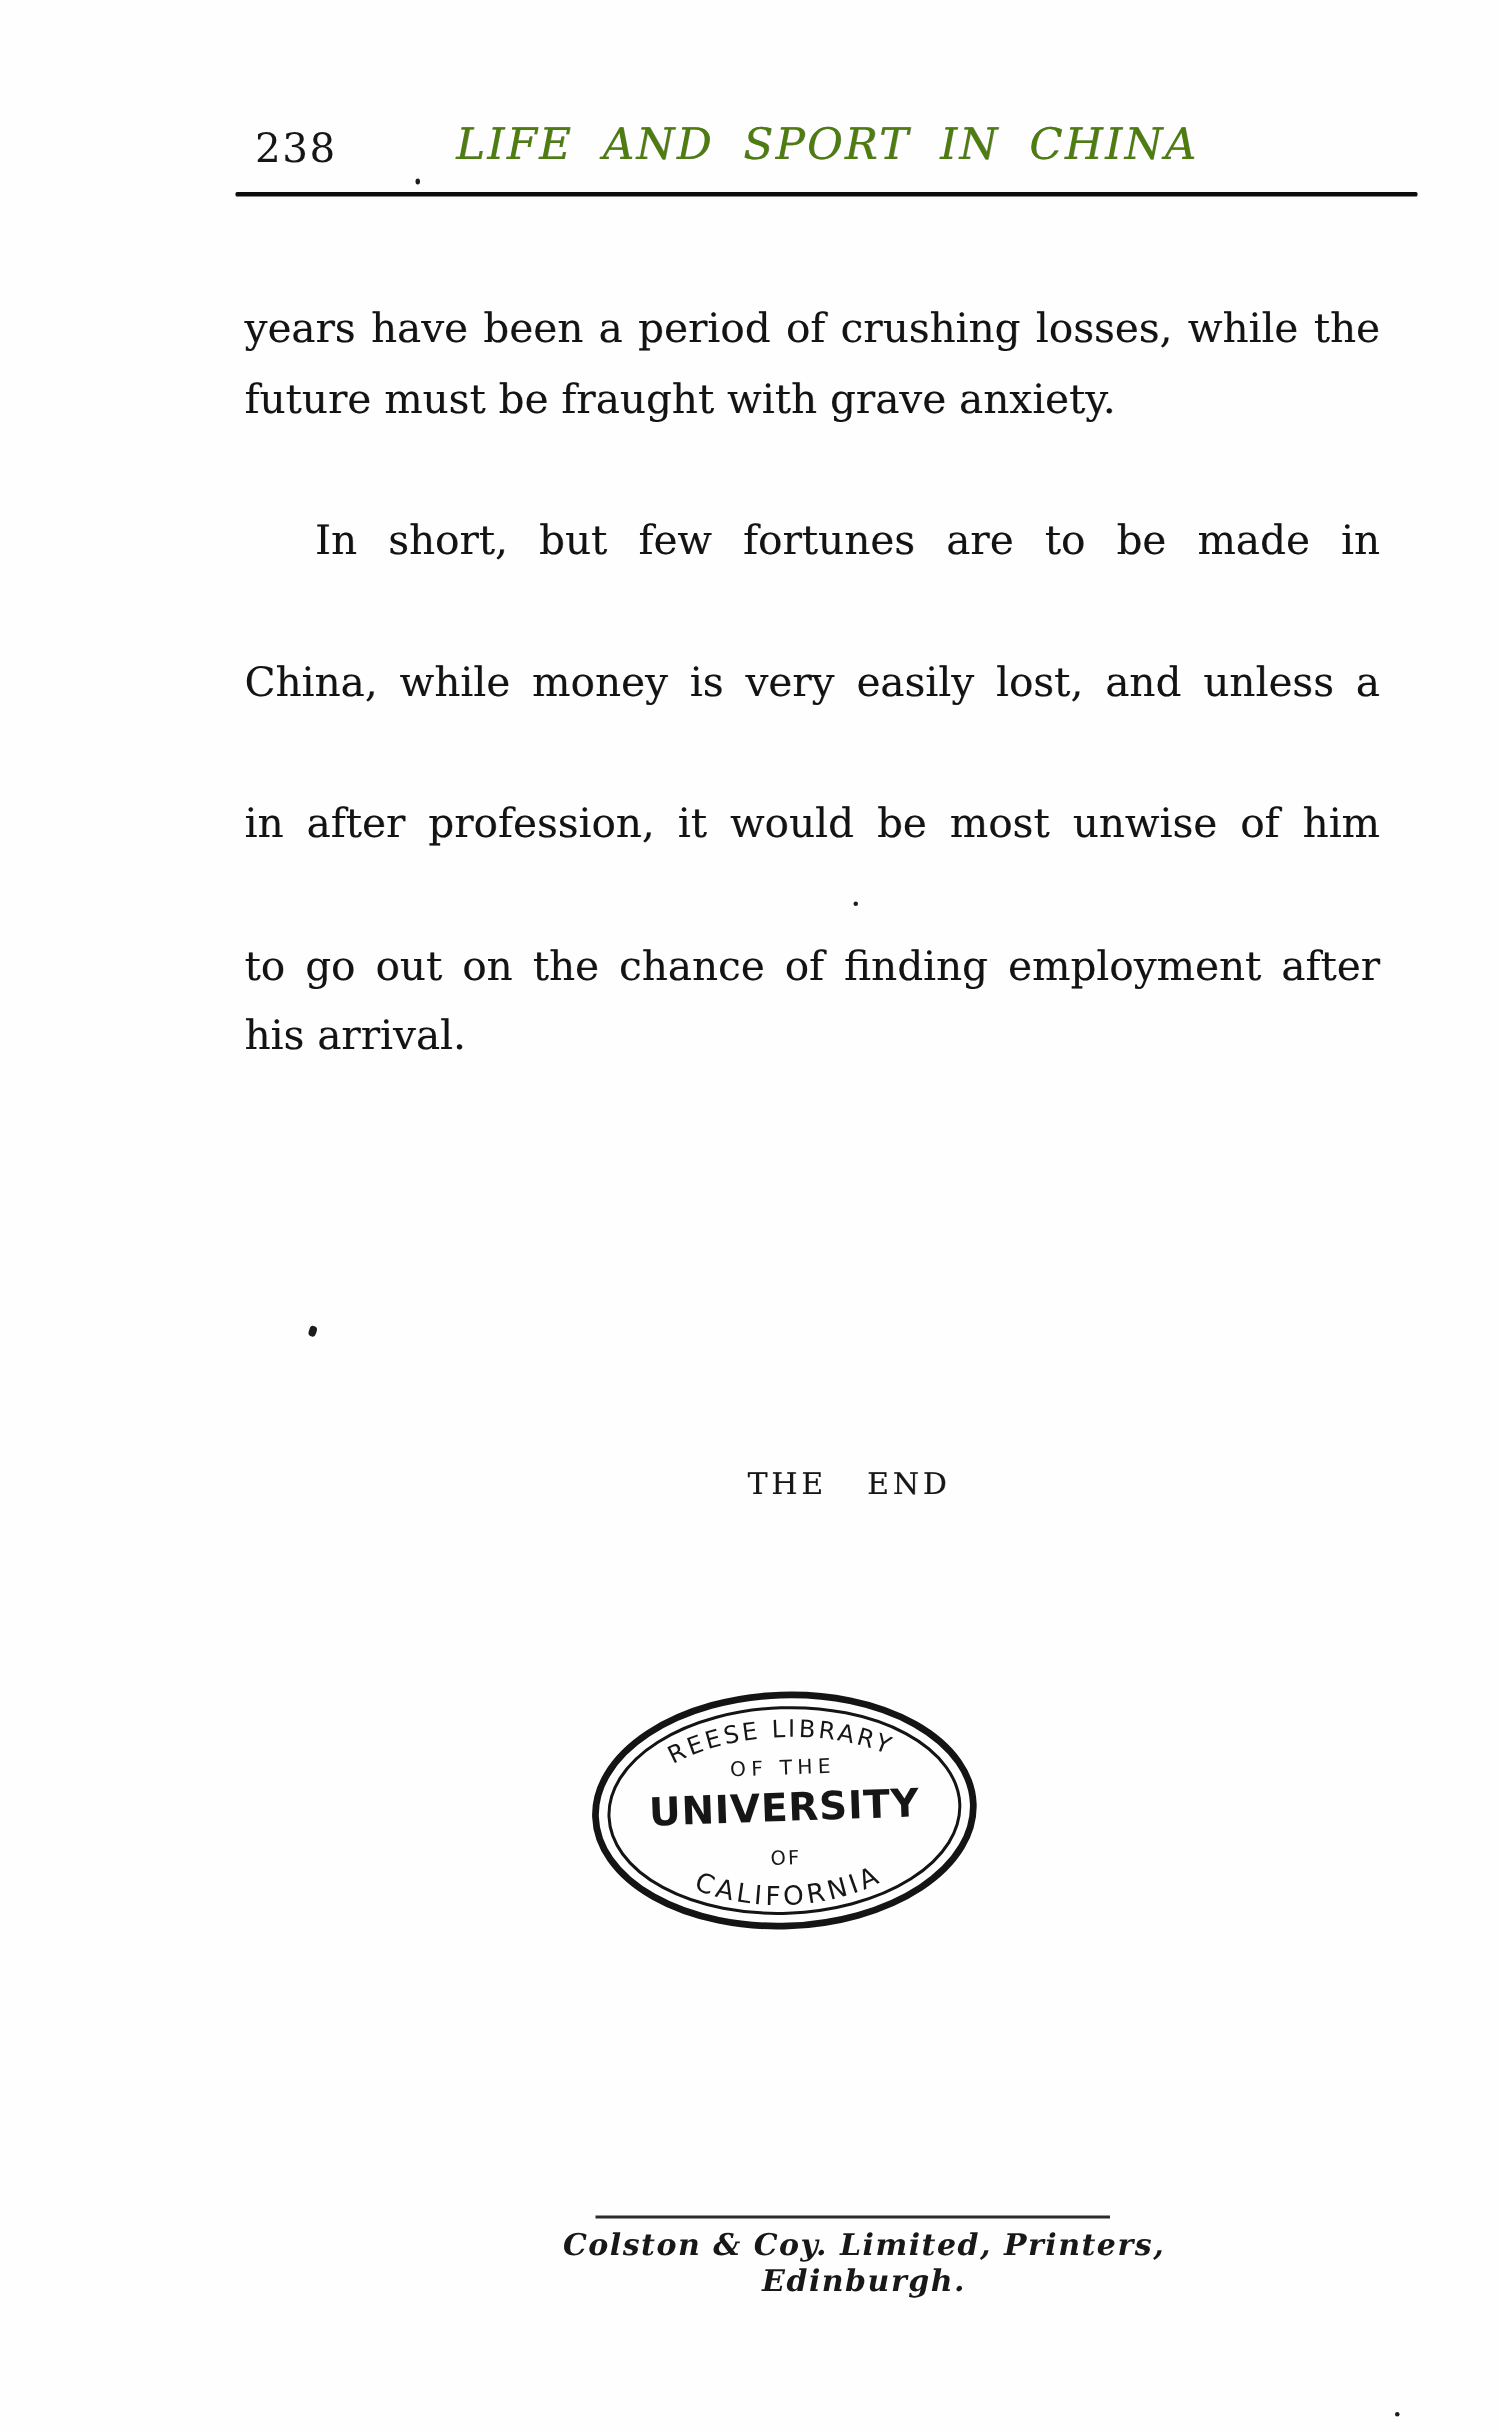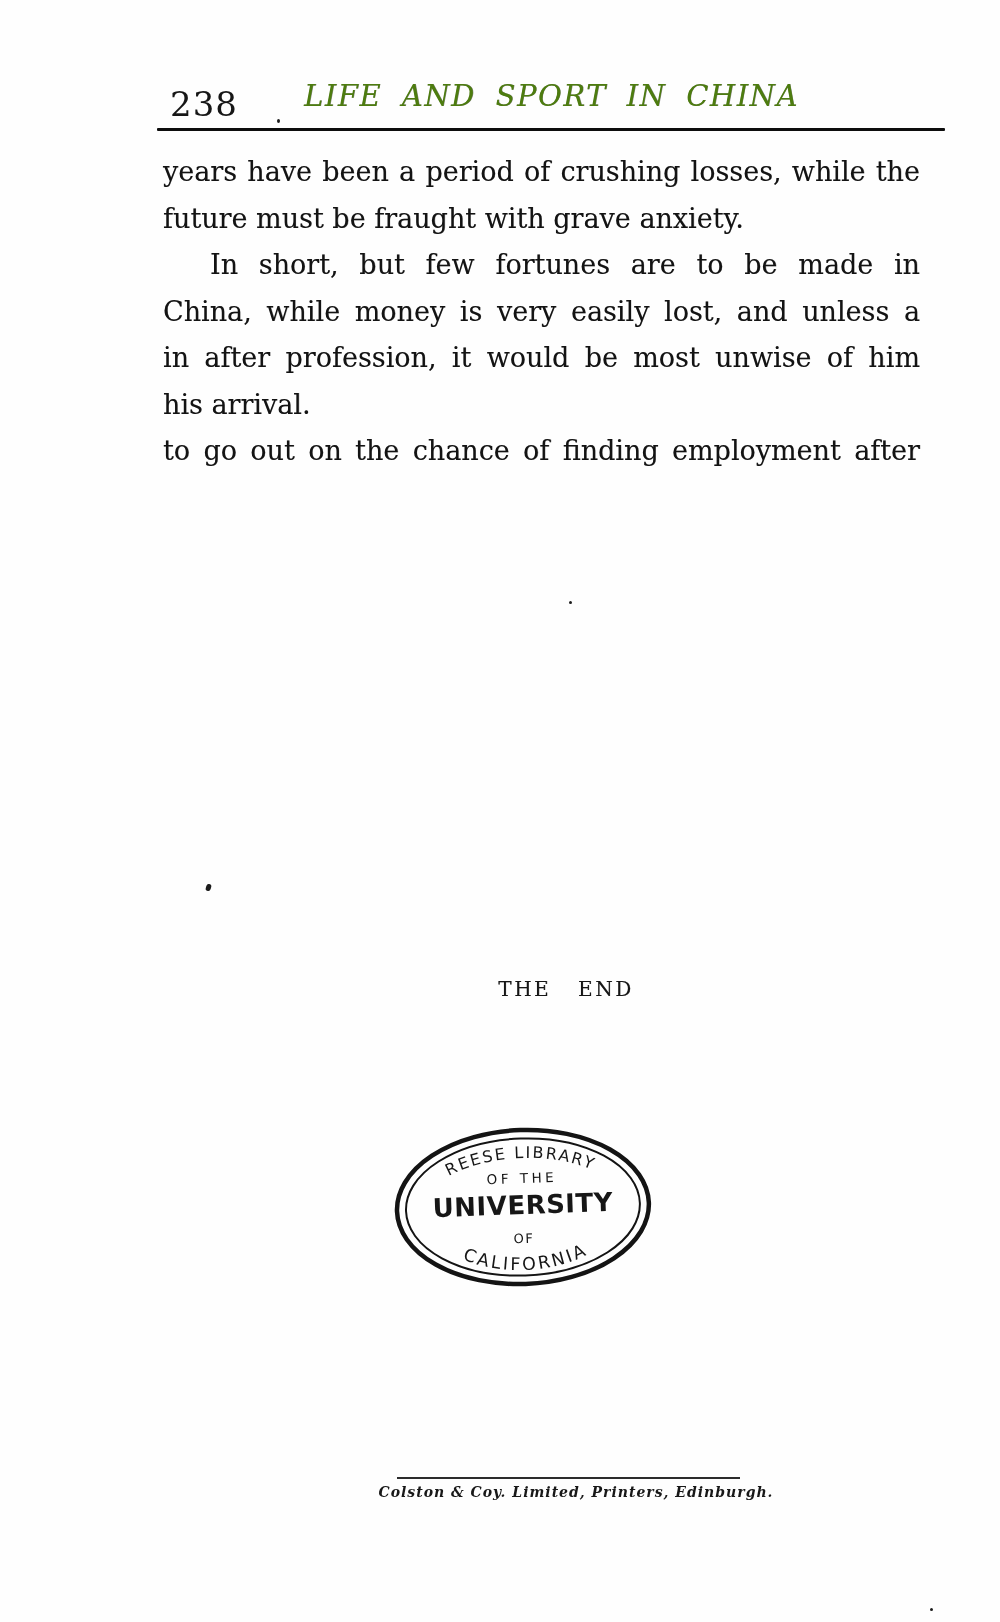--- a/index.html
+++ b/index.html
@@ -17,21 +17,21 @@
     overflow: hidden;
     color: #141414;
     font-family: "DejaVu Serif", serif;
   }
 
   
   .page-number {
     position: absolute;
     left: 170px;
     top: 84px;
-    font-size: 34px;
+    font-size: 27px;
     letter-spacing: 1px;
     color: #161616;
   }
   .running-title {
     position: absolute;
     left: 158px;
     top: 79px;
     width: 787px;
     text-align: center;
     font-style: italic;
@@ -63,20 +63,21 @@
     text-shadow: 0.3px 0.25px 0 rgba(0,0,0,0.35);
   }
   .text-line {
     height: 46.5px;
     white-space: nowrap;
   }
   .text-line.just {
     white-space: normal;
     text-align: justify;
     text-align-last: justify;
+    margin-top: 48px;
   }
   .text-line.left {
     white-space: normal;
     text-align: left;
     text-align-last: left;
   }
   .text-line.indent {
     text-indent: 47px;
   }
 
@@ -118,21 +119,21 @@
     background: #2c2c2c;
   }
   .colophon {
     position: absolute;
     left: 366px;
     top: 1484px;
     width: 420px;
     text-align: center;
     font-style: italic;
     font-weight: 600;
-    font-size: 14px;
+    font-size: 20px;
     letter-spacing: 1px;
     color: #181818;
   }
 
   
   .speck {
     position: absolute;
     background: #1c1c1c;
     border-radius: 50%;
   }
@@ -154,22 +155,22 @@
 
   <div class="body-text">
     <div>
       <div class="text-line just">years have been a period of crushing losses, while the</div>
       <div class="text-line left">future must be fraught with grave anxiety.</div>
     </div>
     <div>
       <div class="text-line just indent">In short, but few fortunes are to be made in</div>
       <div class="text-line just">China, while money is very easily lost, and unless a</div>
       <div class="text-line just">in after profession, it would be most unwise of him</div>
+      <div class="text-line just">to go out on the chance of finding employment after</div>
       <div class="text-line left">his arrival.</div>
-      <div class="text-line just">to go out on the chance of finding employment after</div>
     </div>
   </div>
 
   <div class="the-end">THE END</div>
 
   <svg class="stamp" viewBox="0 0 280 184" xmlns="http://www.w3.org/2000/svg">
     <defs>
       <path id="arc-top" d="M 36,96 A 104,54 0 0 1 244,94" fill="none"></path>
       <path id="arc-bottom" d="M 34,86 A 106,68 0 0 0 246,84" fill="none"></path>
     </defs>

